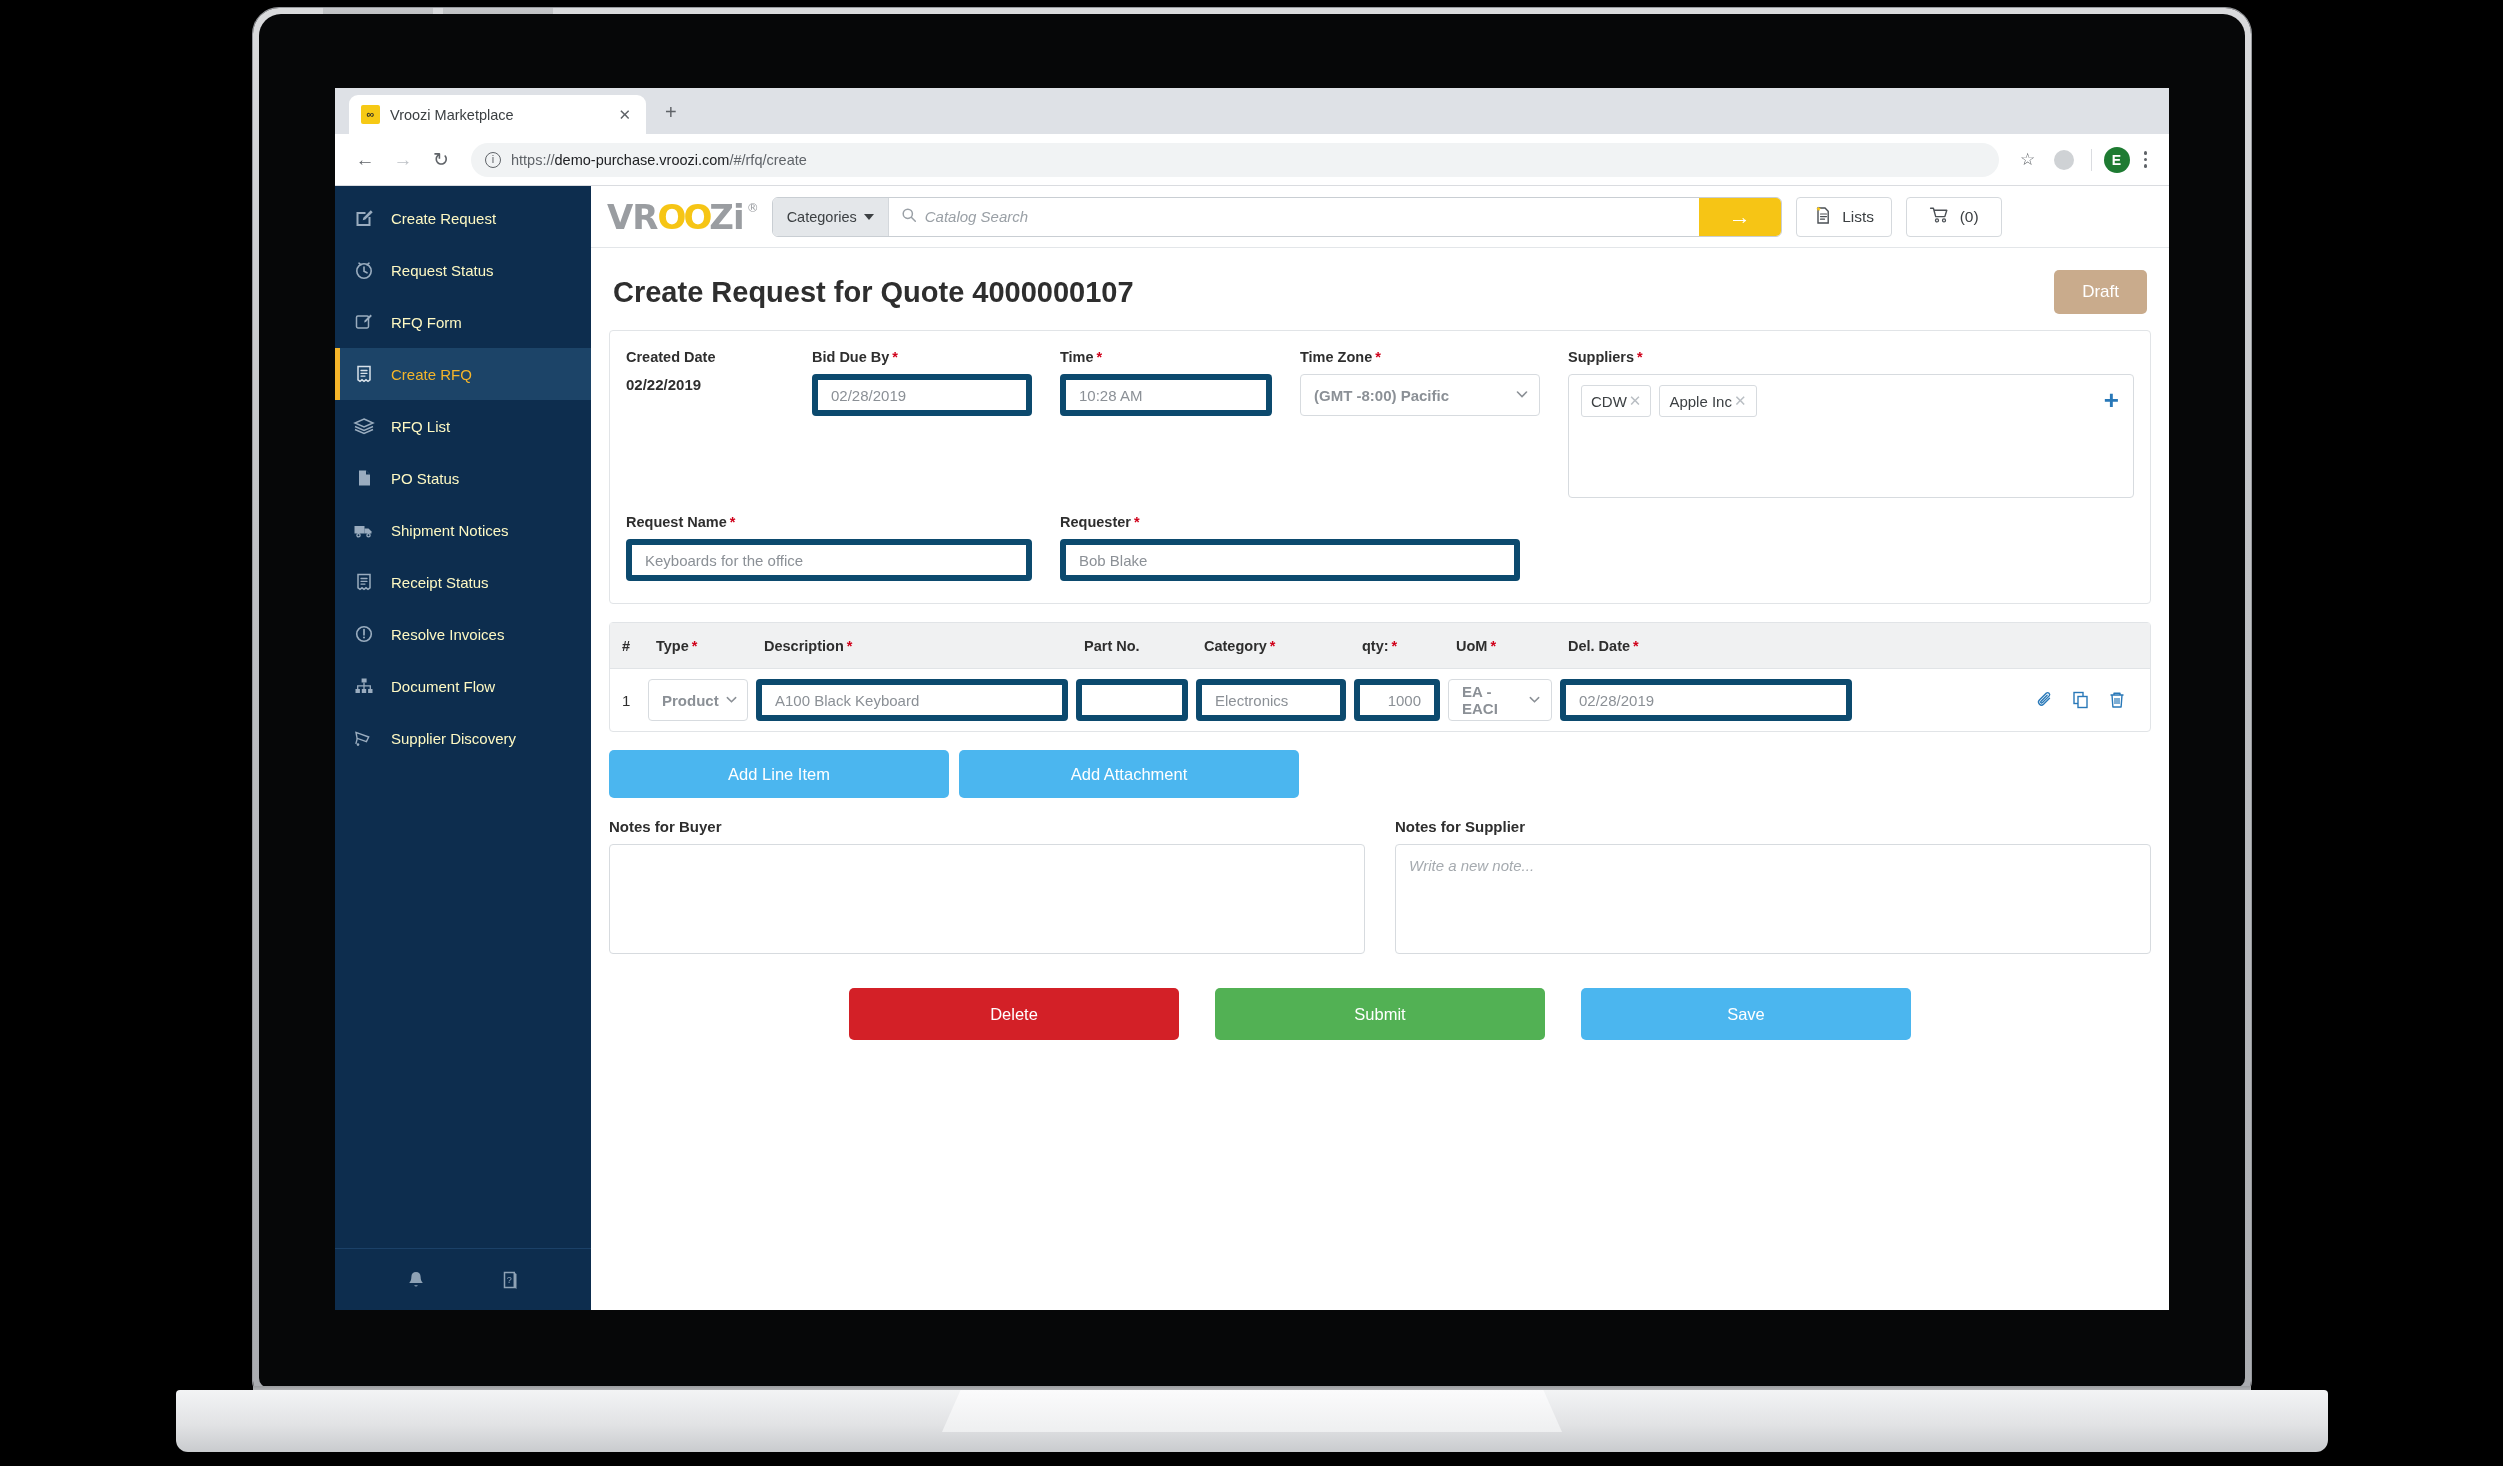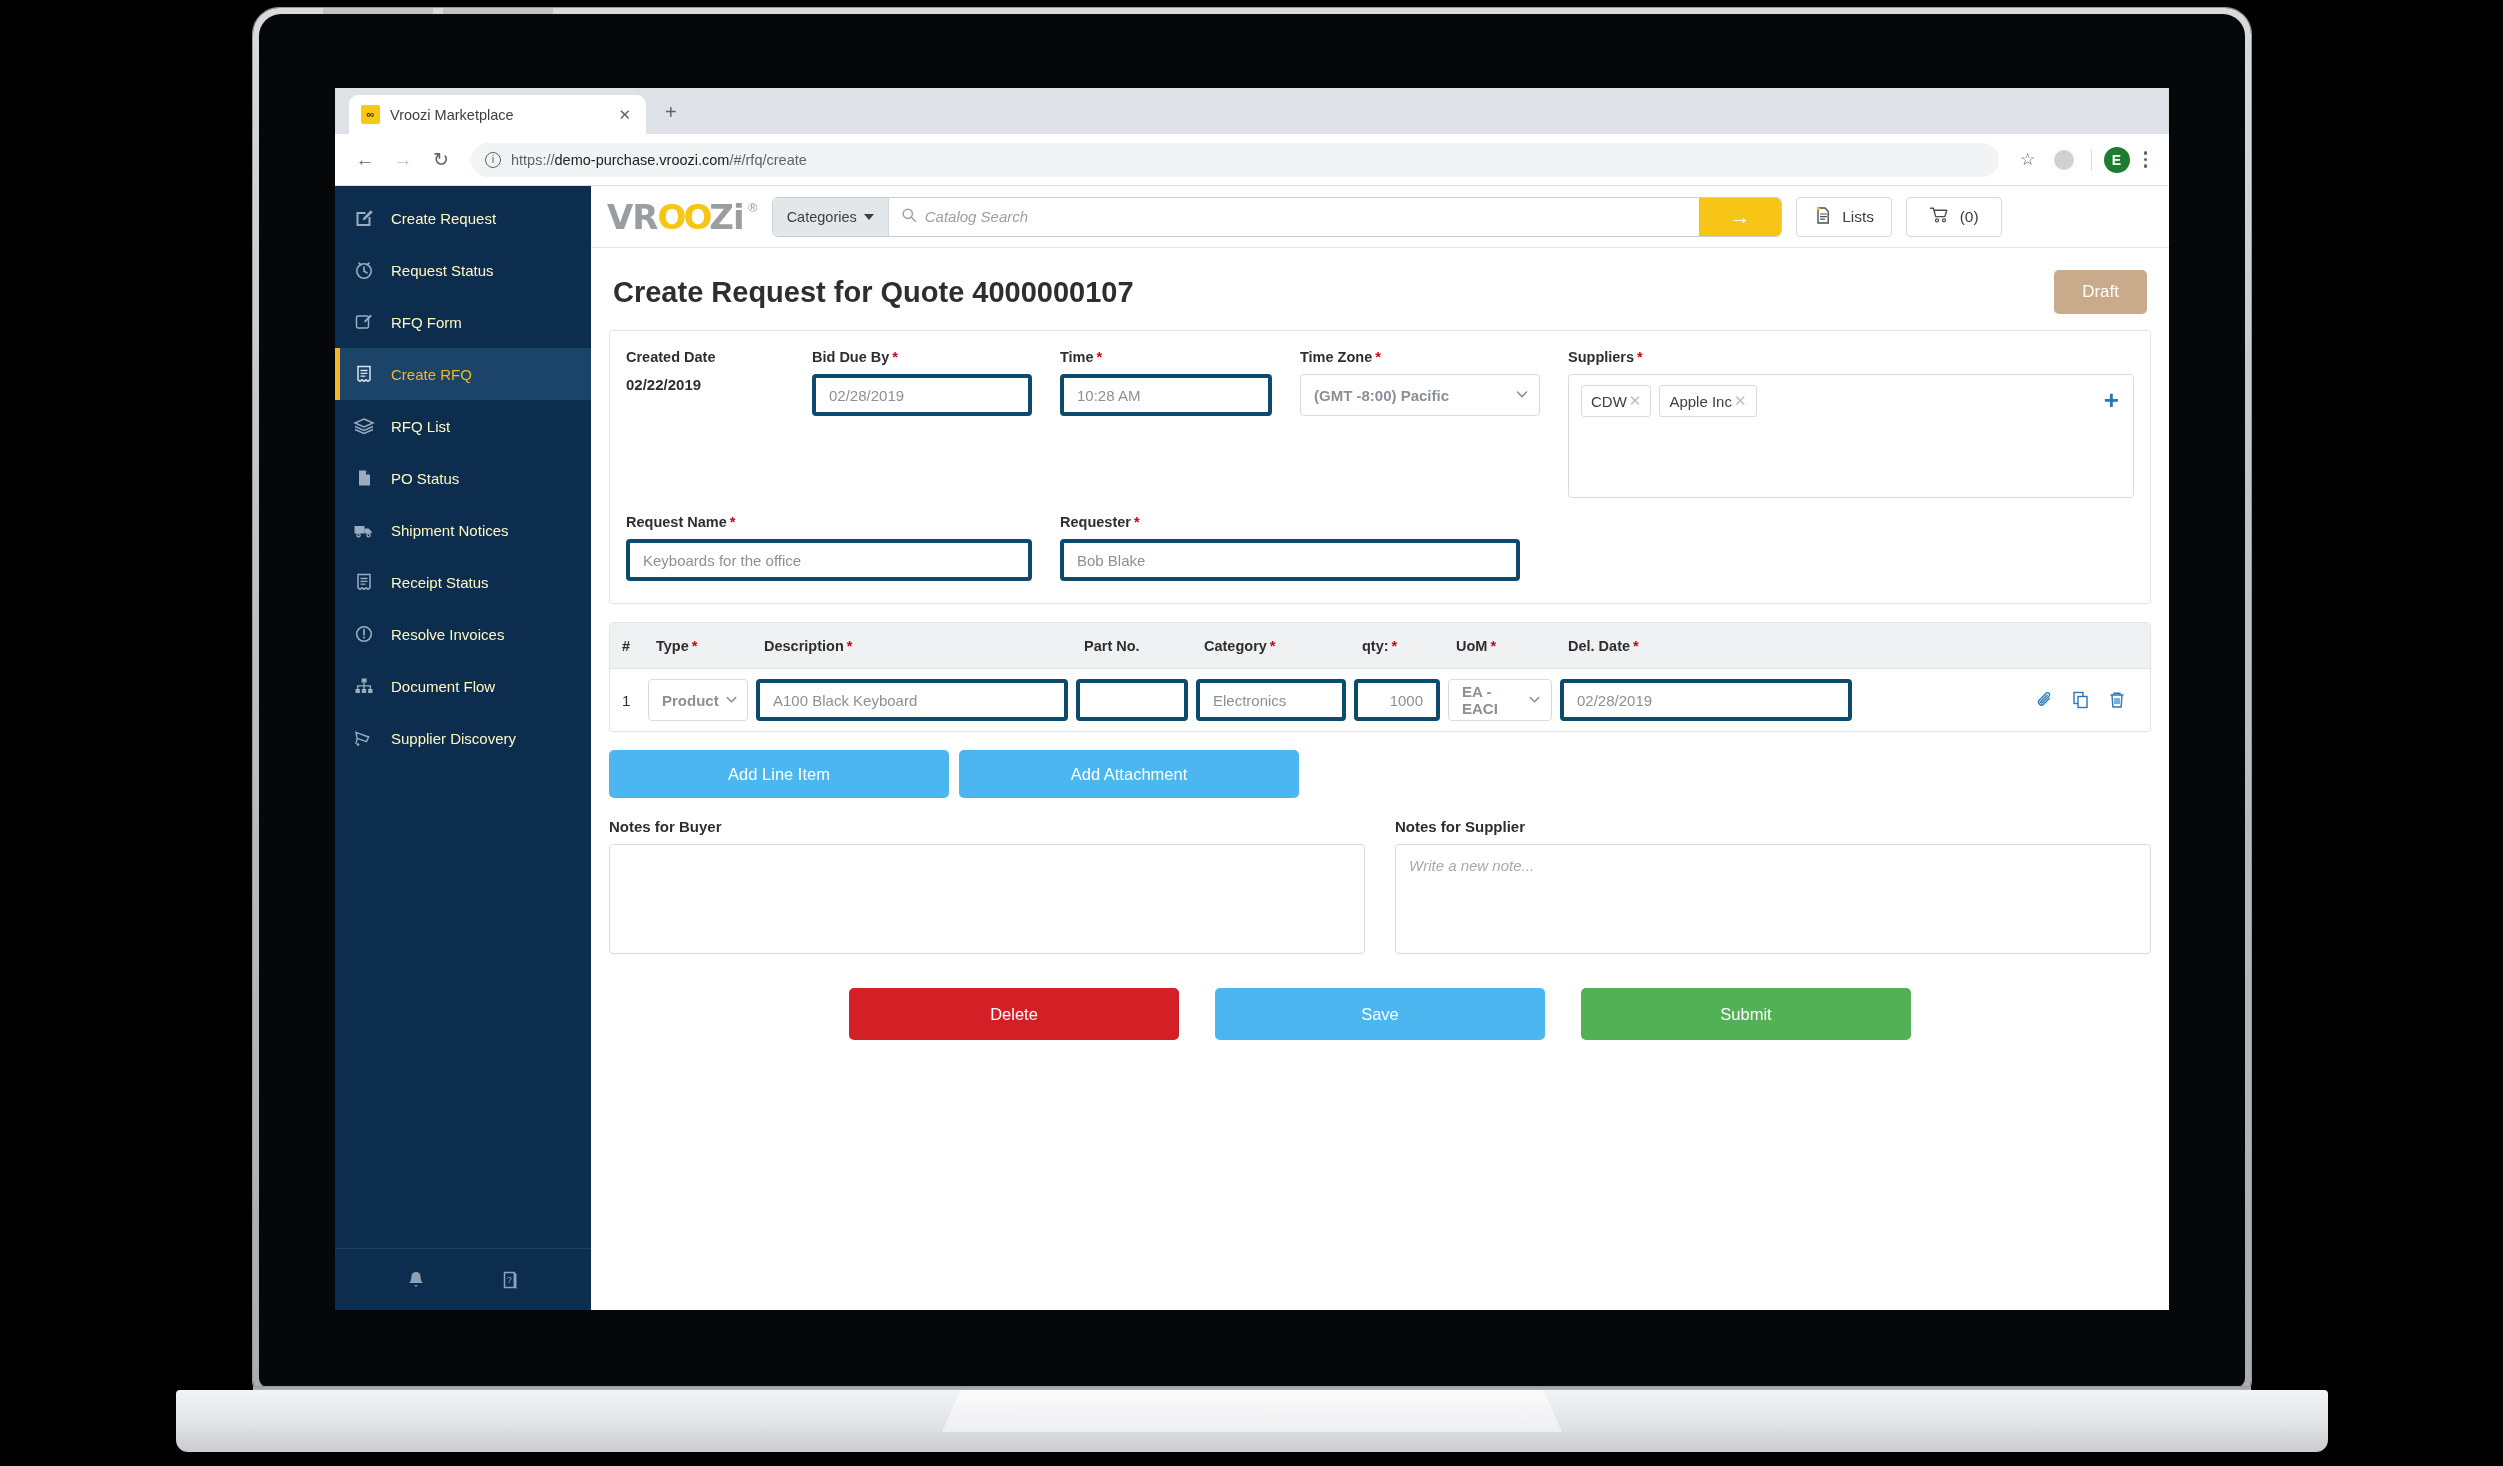--- a/index.html
+++ b/index.html
@@ -153,21 +153,21 @@
     padding: 12px 28px; font-size: 17px; }
 
   .card { border: 1px solid #e1e4e7; border-radius: 4px; background: #fff; }
   .form-card { padding: 18px 16px 22px; }
   .frow { display: flex; gap: 0; }
   .fld { padding-right: 28px; }
   .lbl { font-size: 14.5px; font-weight: 700; color: #2e2e2e; margin-bottom: 9px;
     white-space: nowrap; }
   .req { color: #d0021b; margin-left: 3px; }
   .static-val { font-size: 15px; font-weight: 700; color: #2e2e2e; padding-top: 2px; }
-  .inp { height: 42px; border: 4px solid #0c4a6e; border-radius: 4px; background: #fff;
+  .inp { height: 42px; border: 6px solid #0c4a6e; border-radius: 4px; background: #fff;
     font-size: 15px; color: #8b9096; padding: 0 13px; font-family: inherit; outline: none;
     width: 100%; }
   .sel { height: 42px; border: 1px solid #d7dbdf; border-radius: 4px; background: #fff;
     font-size: 15px; color: #8b9096; padding: 0 10px 0 13px; display: flex;
     align-items: center; justify-content: space-between; gap: 6px; cursor: pointer; font-weight: bold; }
 
   .sup-box { border: 1px solid #d7dbdf; border-radius: 4px; height: 124px;
     padding: 10px 12px; display: flex; flex-wrap: wrap; align-content: flex-start;
     gap: 8px; position: relative; }
   .chip { border: 1px solid #d7dbdf; border-radius: 3px; padding: 5px 9px;
@@ -603,21 +603,21 @@
               <textarea class="ta" placeholder="" style=""></textarea>
             </div>
             <div class="notes-col">
               <div class="notes-lbl">Notes for Supplier</div>
               <textarea class="ta" placeholder="Write a new note..." style=""></textarea>
             </div>
           </div>
 
           <div class="final-row">
             <button class="btn btn-red">Delete</button>
+            <button class="btn btn-green">Submit</button>
             <button class="btn btn-blue">Save</button>
-            <button class="btn btn-green">Submit</button>
           </div>
 
         </div>
       </div>
     </div>
   </div>
 </div>
 
 </body></html>

